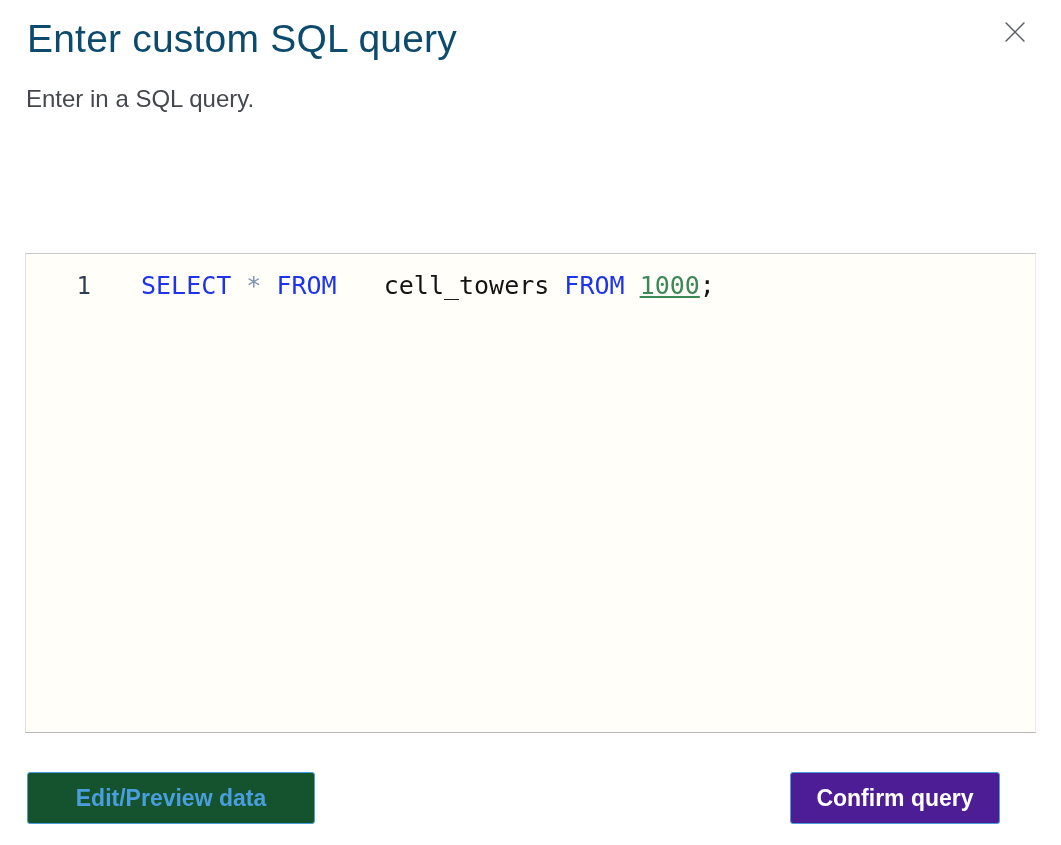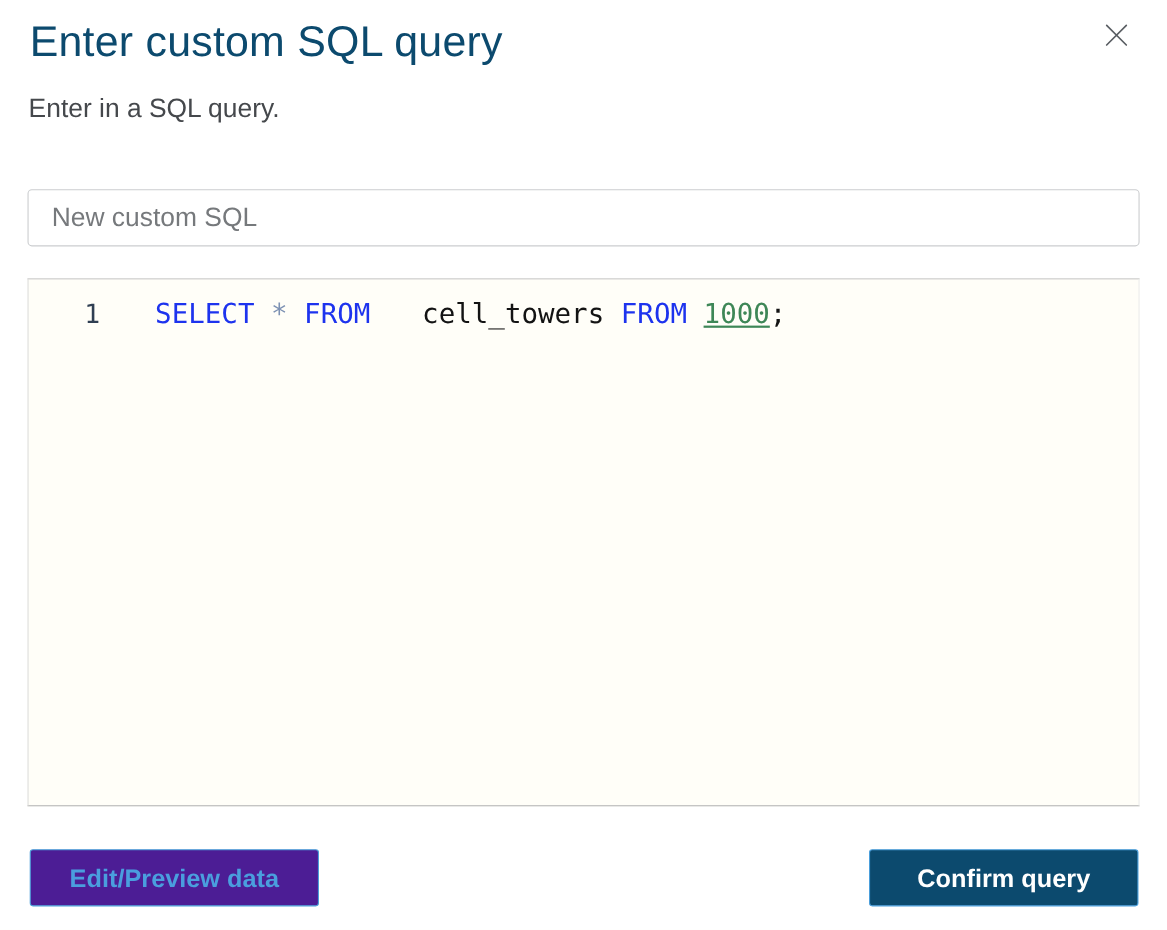--- a/index.html
+++ b/index.html
@@ -76,28 +76,28 @@
 
   .btn {
     position: absolute; top: 772px; height: 52px;
     border-radius: 3px;
     font-family: "Liberation Sans", sans-serif;
     font-size: 23px; font-weight: 700;
     cursor: pointer;
     display: flex; align-items: center; justify-content: center;
   }
   .btn-secondary {
-    left: 27px; width: 263px;
-    background: #4c1d95;
+    left: 27px; width: 288px;
+    background: #14532d;
     border: 1px solid #4a9ed9;
     color: #4a9ede;
   }
   .btn-primary {
-    left: 790px; width: 245px;
-    background: #0c4a6e;
+    left: 790px; width: 210px;
+    background: #4c1d95;
     border: 1px solid #4a9edb;
     color: #ffffff;
   }
 </style>
 </head>
 <body>
 
 <div class="dialog">
 
   <h1 class="dialog-title">Enter custom SQL query</h1>
@@ -105,21 +105,20 @@
   <button class="close-btn">
     <span>
       <svg width="22" height="22" viewBox="0 0 16 16" fill="none">
         <path d="M1.5 1.5 L14.5 14.5 M14.5 1.5 L1.5 14.5" stroke="#5a5e63" stroke-width="1.1" stroke-linecap="round"></path>
       </svg>
     </span>
   </button>
 
   <p class="dialog-subtitle">Enter in a SQL query.</p>
 
-  <input class="name-input" type="text" value="New custom SQL" style="">
 
   <div class="sql-editor">
     <div class="editor-line">
       <div class="gutter-cell">1</div>
       <div class="code-line"><span class="tok-keyword">SELECT </span><span class="tok-operator">* </span><span class="tok-keyword">FROM </span><span class="tok-ident">cell_towers </span><span class="tok-keyword">FROM </span><span class="tok-number">1000</span><span class="tok-punct">;</span></div>
     </div>
   </div>
 
   <button class="btn btn-secondary">Edit/Preview data</button>
 

